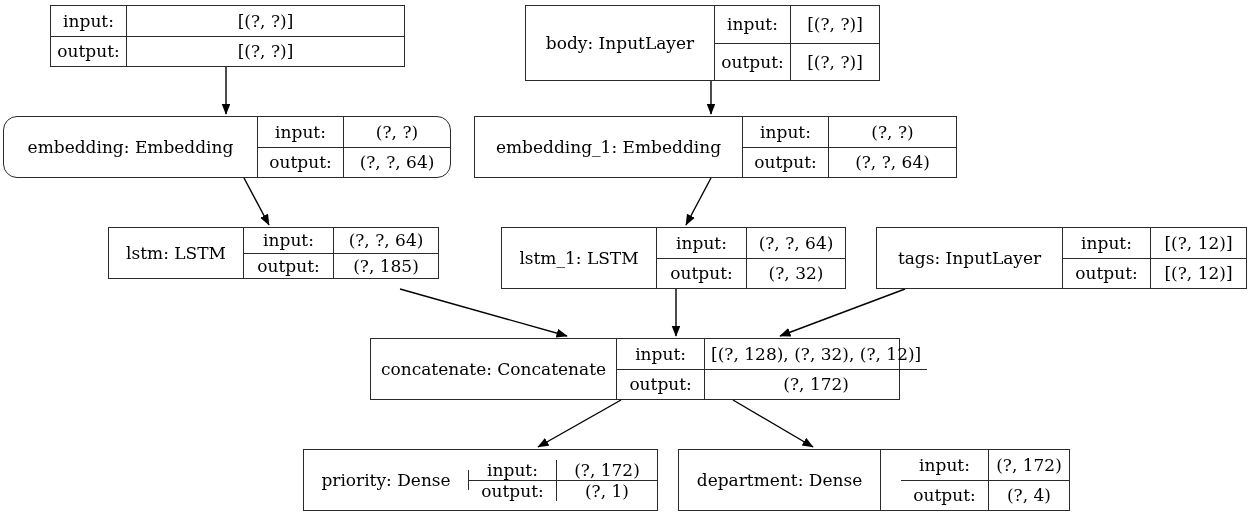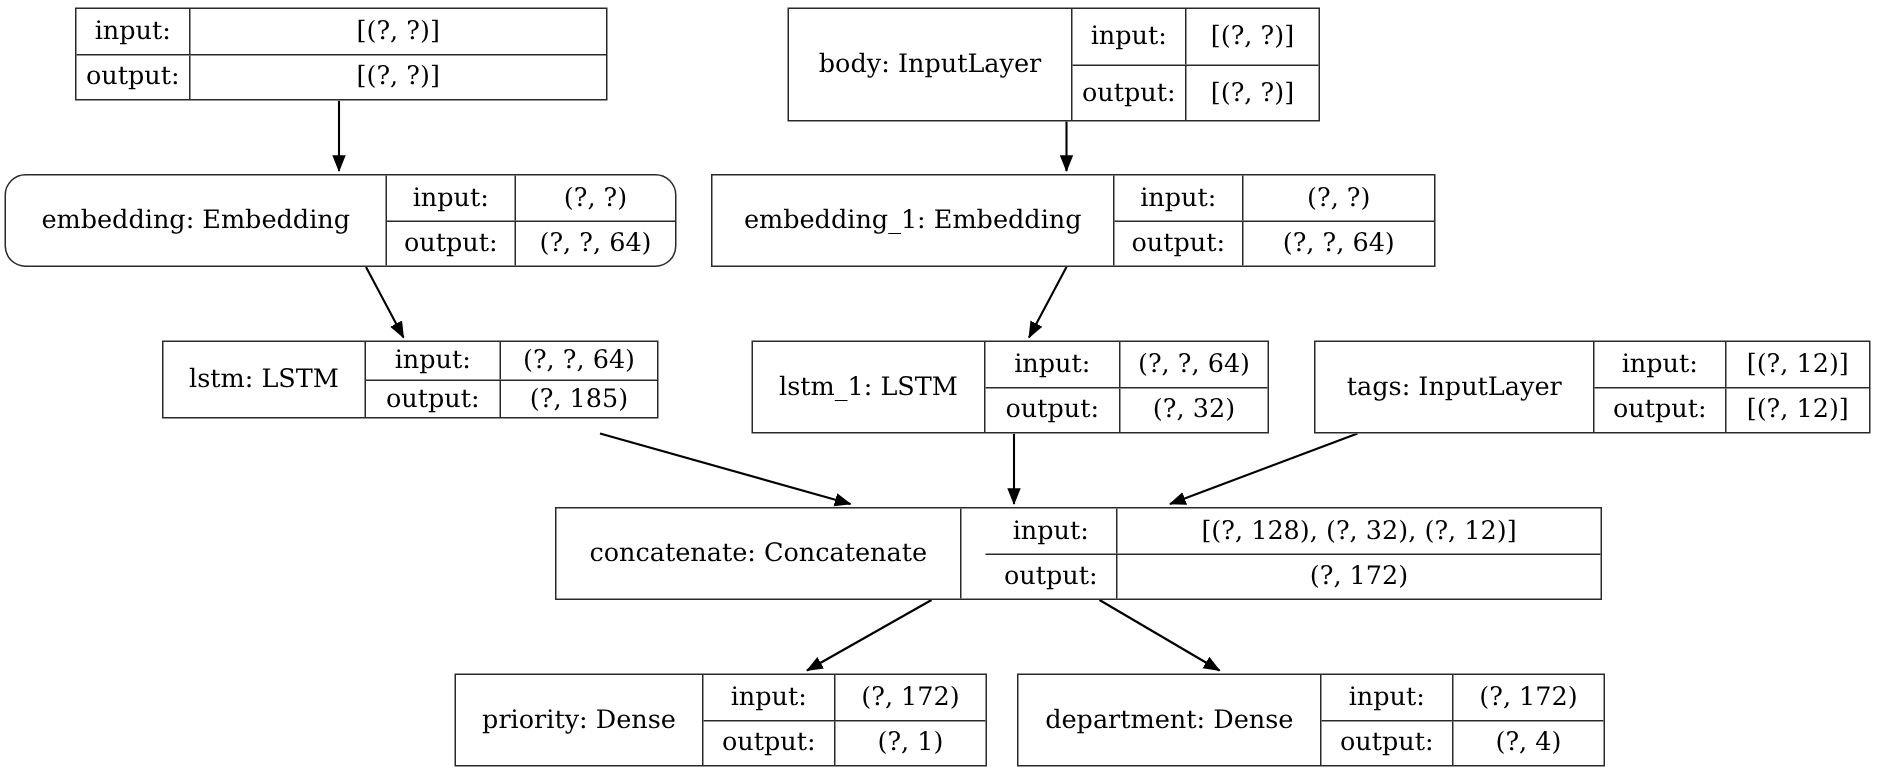--- a/index.html
+++ b/index.html
@@ -184,47 +184,47 @@
           <div class="io-row top" style="border-bottom-color: rgb(42, 42, 42);">
             <div class="io-label" style="width: 88px; border-right-color: rgb(42, 42, 42);">input:</div>
             <div class="io-value">[(?, 12)]</div>
           </div>
           <div class="io-row bottom">
             <div class="io-label" style="width: 88px; border-right-color: rgb(42, 42, 42);">output:</div>
             <div class="io-value">[(?, 12)]</div>
           </div>
         </div>
       </div>
-      <div class="node" style="left: 370px; top: 338px; width: 698px; height: 62px; border-color: rgb(42, 42, 42); gap: 16px;">
+      <div class="node" style="left: 370px; top: 338px; width: 530px; height: 62px; border-color: rgb(42, 42, 42);">
         <div class="node-name" style="width: 270px; border-right-color: rgb(42, 42, 42);">concatenate: Concatenate</div>
         <div class="io-table">
           <div class="io-row top" style="border-bottom-color: rgb(42, 42, 42);">
             <div class="io-label" style="width: 88px; border-right-color: rgb(42, 42, 42);">input:</div>
             <div class="io-value">[(?, 128), (?, 32), (?, 12)]</div>
           </div>
           <div class="io-row bottom">
             <div class="io-label" style="width: 88px; border-right-color: rgb(42, 42, 42);">output:</div>
             <div class="io-value">(?, 172)</div>
           </div>
         </div>
       </div>
-      <div class="node" style="left: 303px; top: 449px; width: 355px; height: 62px; border-color: rgb(42, 42, 42);">
+      <div class="node" style="left: 303px; top: 449px; width: 355px; height: 62px; border-color: rgb(42, 42, 42); align-items: center;">
         <div class="node-name" style="width: 165px; border-right-color: rgb(42, 42, 42);">priority: Dense</div>
         <div class="io-table">
           <div class="io-row top" style="border-bottom-color: rgb(42, 42, 42);">
             <div class="io-label" style="width: 88px; border-right-color: rgb(42, 42, 42);">input:</div>
             <div class="io-value">(?, 172)</div>
           </div>
           <div class="io-row bottom">
             <div class="io-label" style="width: 88px; border-right-color: rgb(42, 42, 42);">output:</div>
             <div class="io-value">(?, 1)</div>
           </div>
         </div>
       </div>
-      <div class="node" style="left: 678px; top: 449px; width: 392px; height: 62px; border-color: rgb(42, 42, 42);">
+      <div class="node" style="left: 678px; top: 449px; width: 392px; height: 62px; border-color: rgb(42, 42, 42); gap: 20px;">
         <div class="node-name" style="width: 202px; border-right-color: rgb(42, 42, 42);">department: Dense</div>
         <div class="io-table">
           <div class="io-row top" style="border-bottom-color: rgb(42, 42, 42);">
             <div class="io-label" style="width: 88px; border-right-color: rgb(42, 42, 42);">input:</div>
             <div class="io-value">(?, 172)</div>
           </div>
           <div class="io-row bottom">
             <div class="io-label" style="width: 88px; border-right-color: rgb(42, 42, 42);">output:</div>
             <div class="io-value">(?, 4)</div>
           </div>

